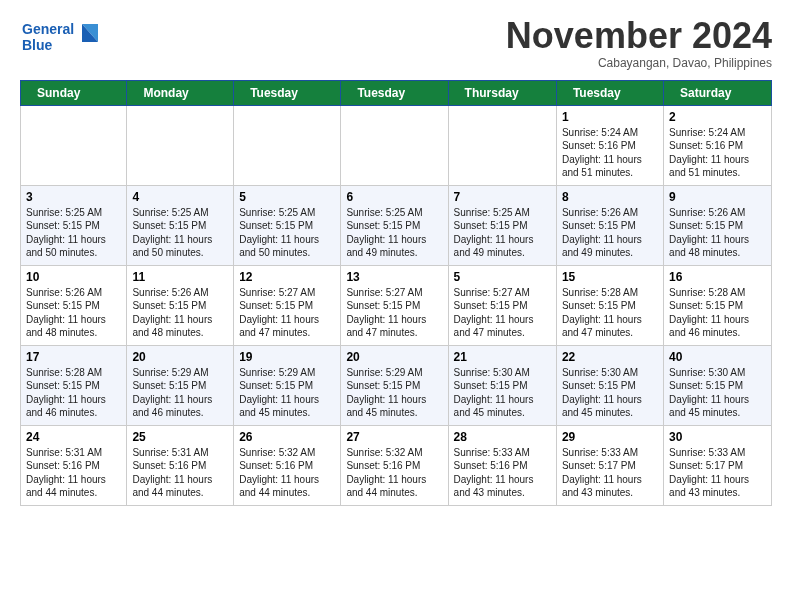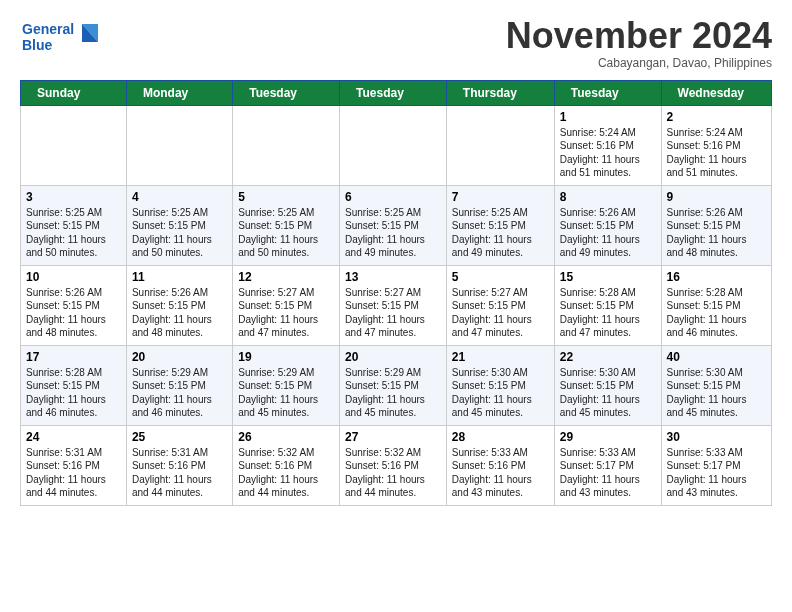--- a/index.html
+++ b/index.html
@@ -107,21 +107,21 @@
 
   <table class="calendar">
     <thead>
       <tr>
         <th>Sunday</th>
         <th>Monday</th>
         <th>Tuesday</th>
         <th>Tuesday</th>
         <th>Thursday</th>
         <th>Tuesday</th>
-        <th>Wednesday</th>
+        <th>Saturday</th>
       </tr>
     </thead>
     <tbody id="calendar-body">
     <tr>
           <td class="empty-cell"></td>
           <td class="empty-cell"></td>
           <td class="empty-cell"></td>
           <td class="empty-cell"></td>
           <td class="empty-cell"></td>
           <td>

